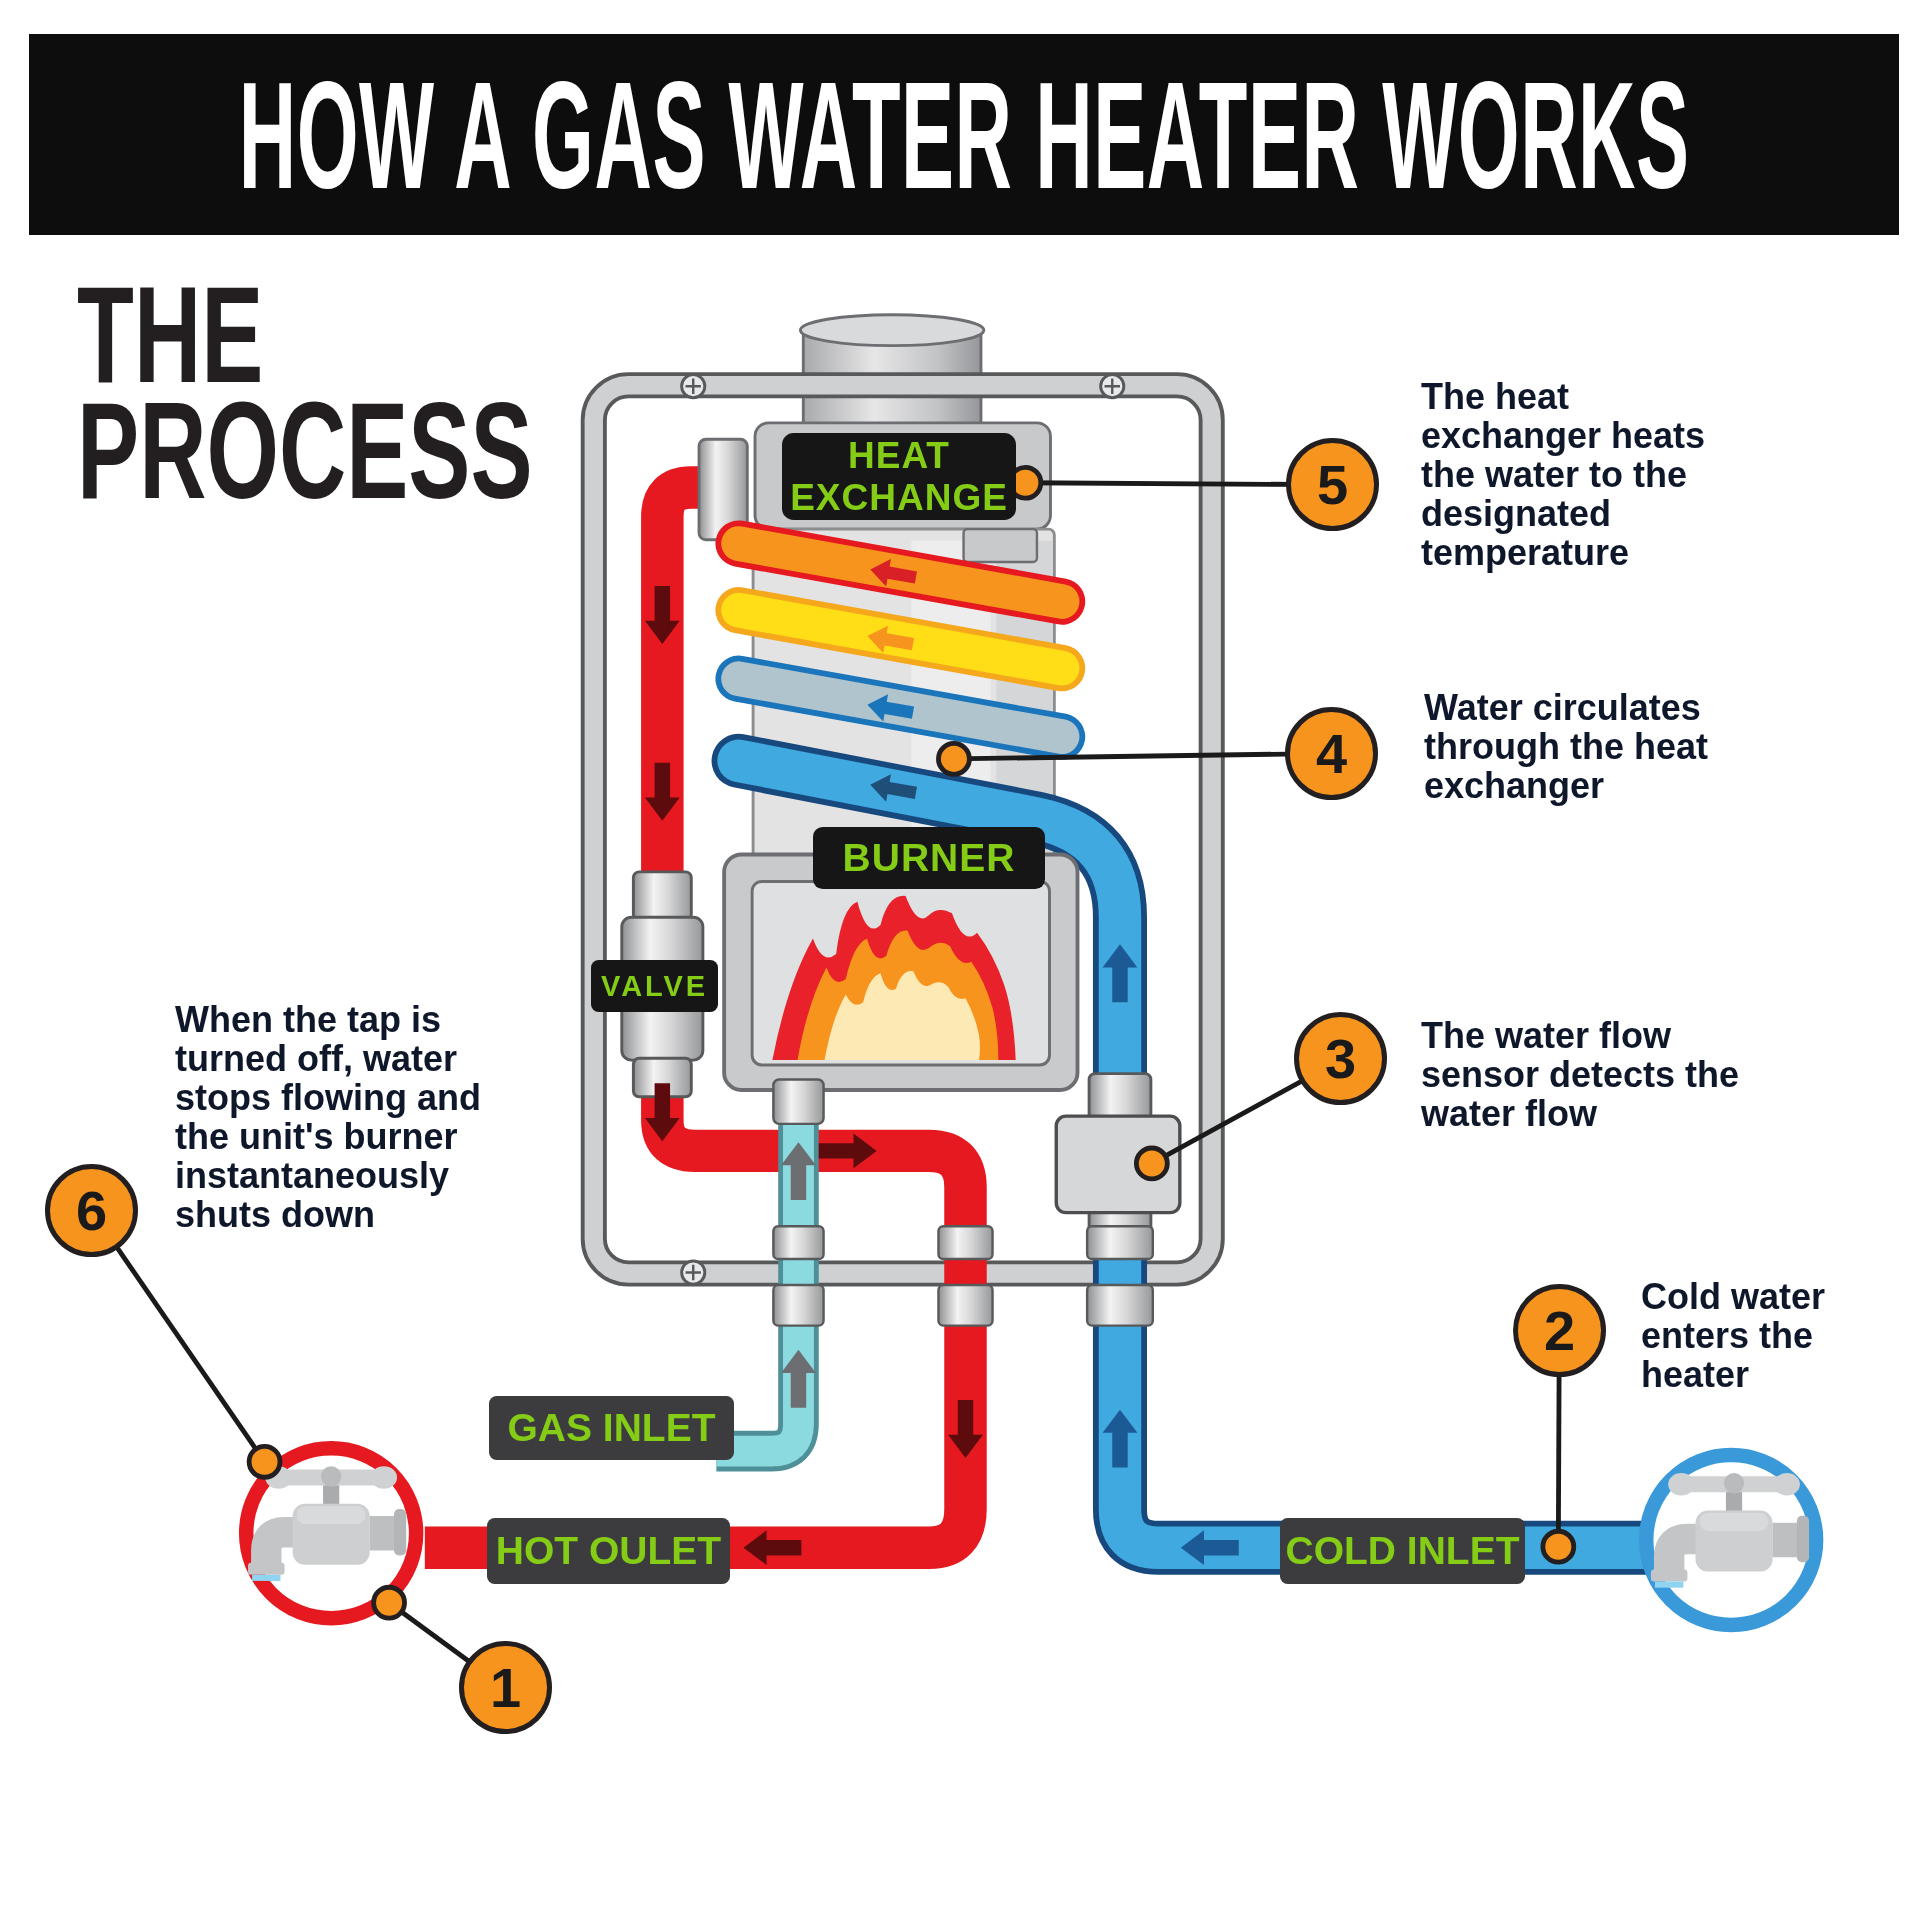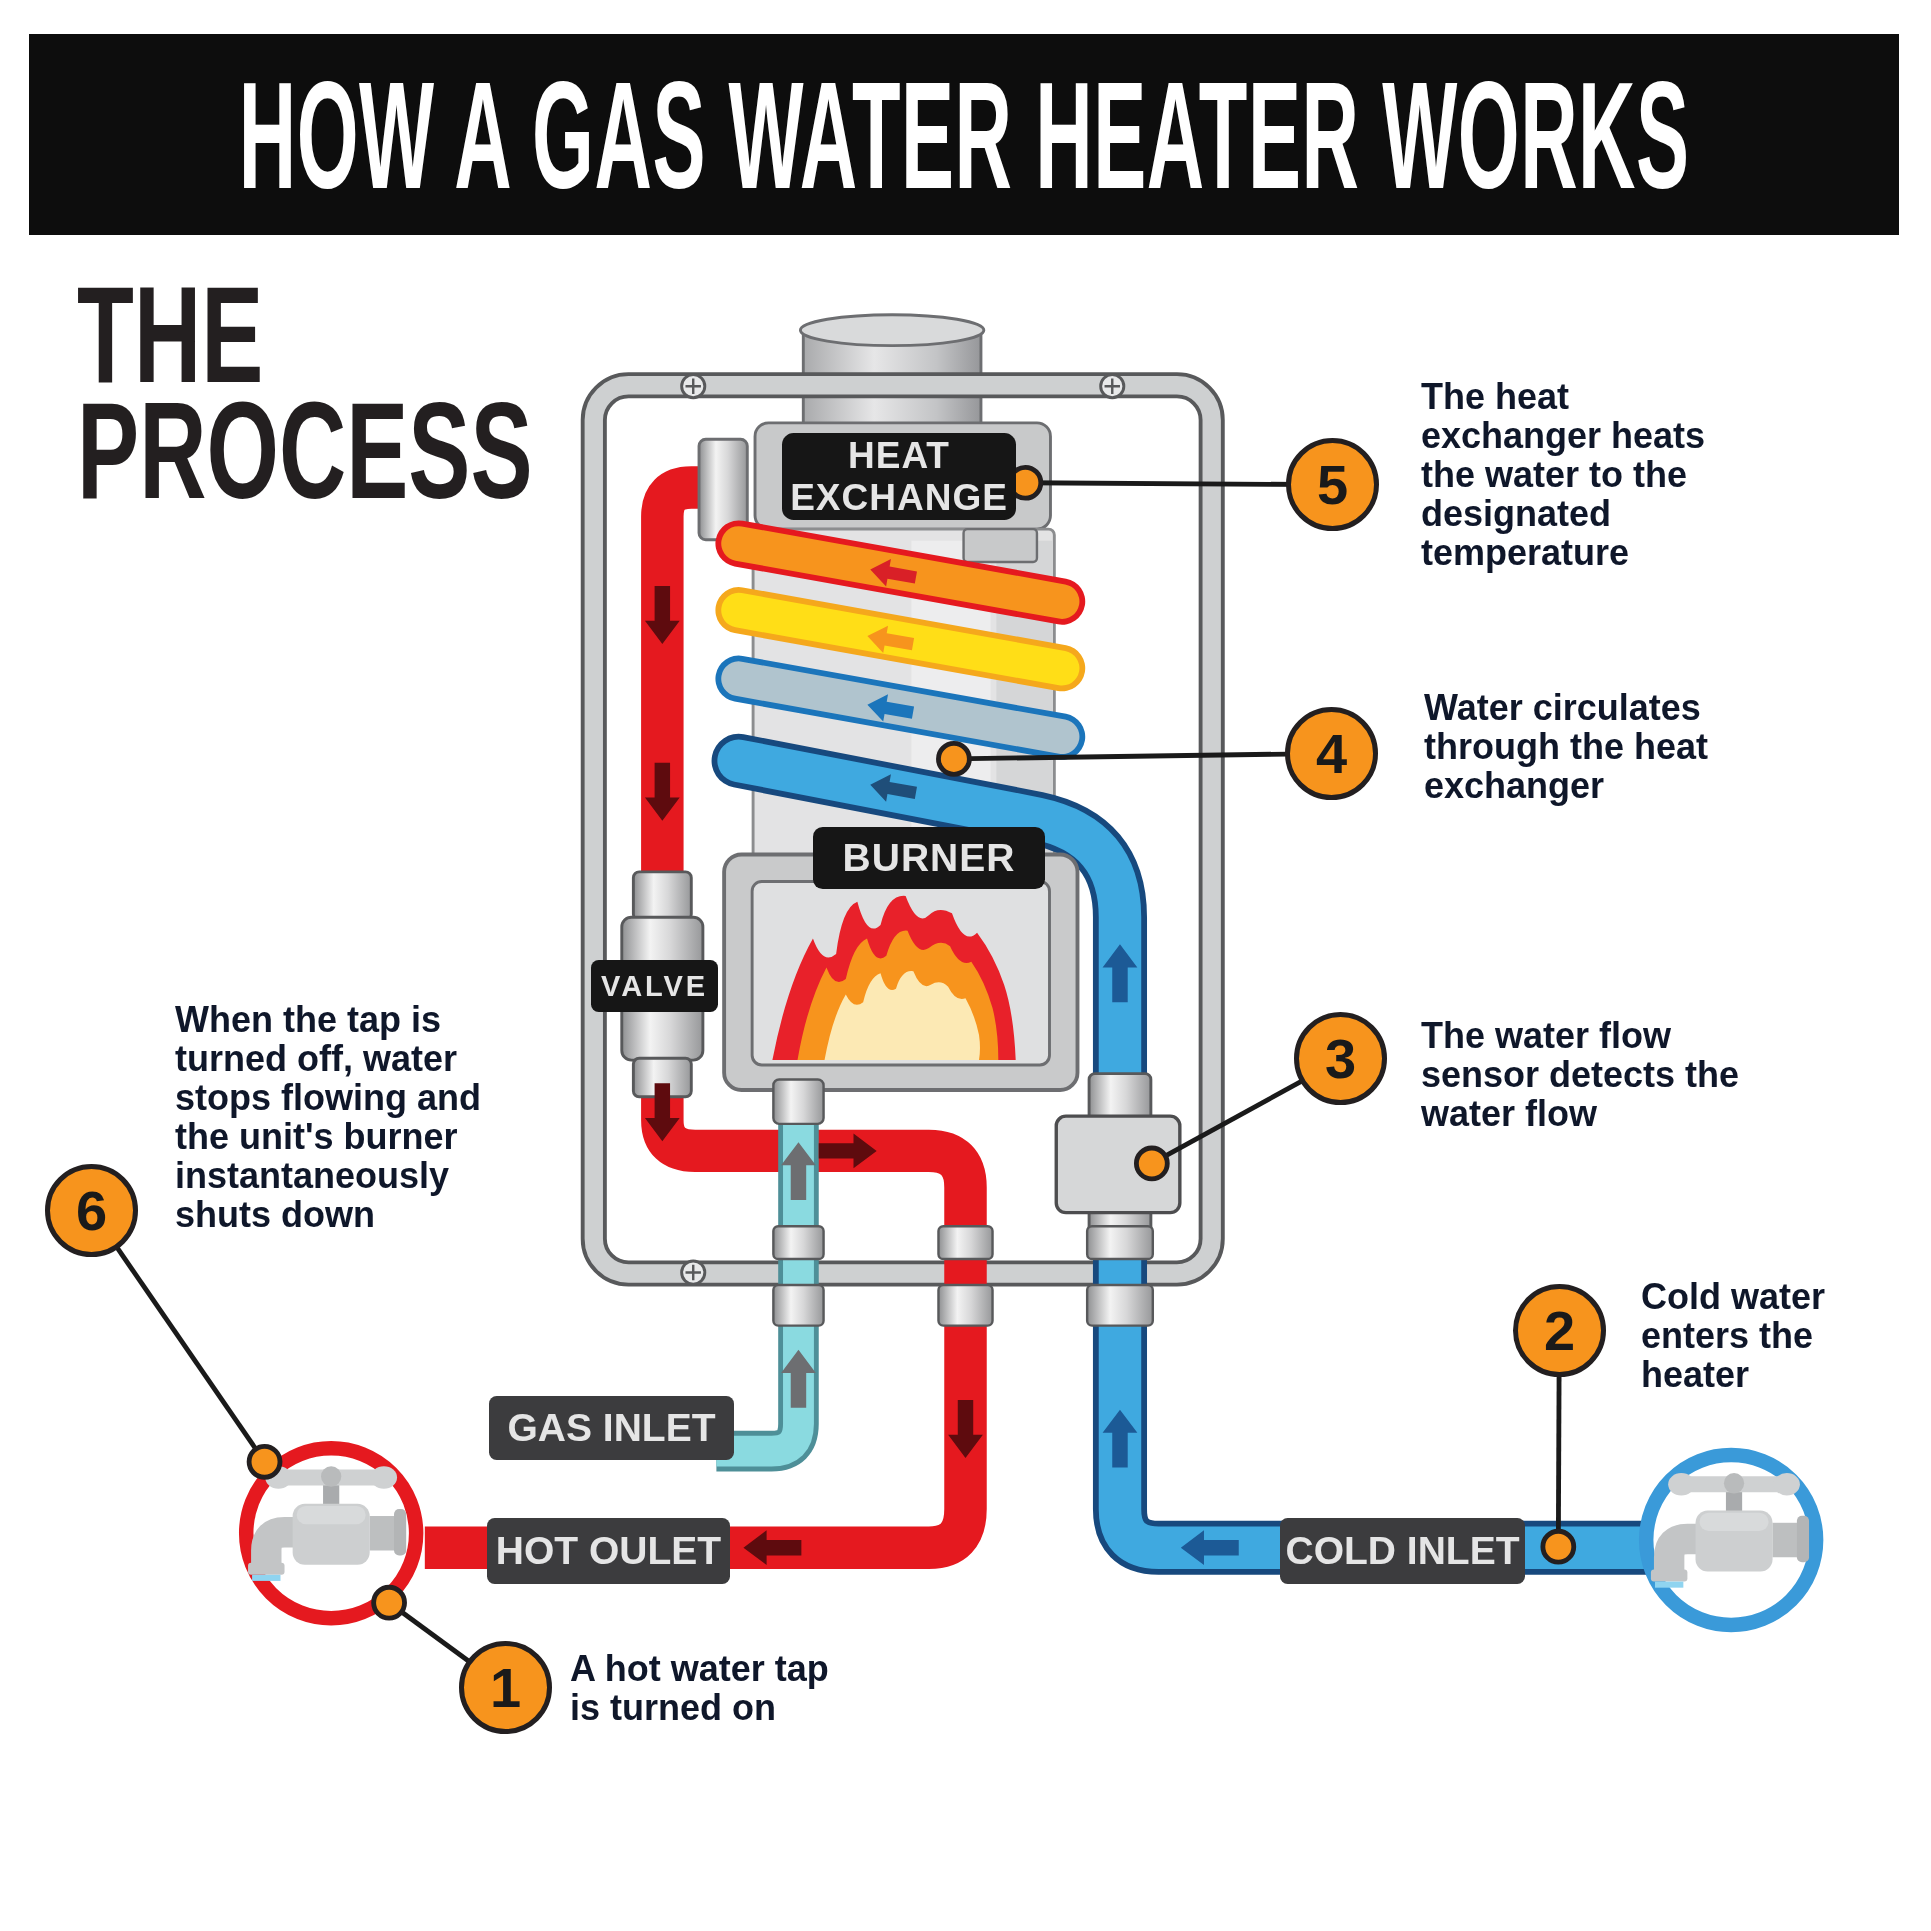--- a/index.html
+++ b/index.html
@@ -15,21 +15,21 @@
   .title-text{color:#ffffff;font-weight:bold;font-size:153px;white-space:nowrap;
     transform:scaleX(0.52);transform-origin:center;letter-spacing:1px;}
 
   
   .process-block{left:77px;top:277px;color:#231f20;font-weight:bold;}
   .process-line{display:block;font-size:137px;line-height:116px;
     transform:scaleX(0.68);transform-origin:left center;letter-spacing:0px;}
 
   
   .chip{display:flex;flex-direction:column;align-items:center;justify-content:center;
-    color:#e5e5e5;font-weight:bold;text-align:center;border-radius:9.7px;}
+    color:#84cc16;font-weight:bold;text-align:center;border-radius:9.7px;}
   .chip-black{background:#161616;}
   .chip-gray{background:#3c3c3e;}
   .chip-heat{left:782px;top:433px;width:234px;height:87px;font-size:37px;line-height:42px;letter-spacing:1px;border-radius:11.6px;}
   .chip-burner{left:813px;top:827px;width:232px;height:62px;font-size:39px;letter-spacing:1px;}
   .chip-valve{left:591px;top:960px;width:127px;height:52px;font-size:29px;letter-spacing:2.9px;border-radius:7.7px;}
   .chip-gas{left:489px;top:1388px;width:245px;height:64px;font-size:39px;border-radius:7.7px;margin-top:8px;}
   .chip-hot{left:487px;top:1518px;width:243px;height:66px;font-size:39px;border-radius:7.7px;}
   .chip-cold{left:1280px;top:1518px;width:245px;height:66px;font-size:39px;border-radius:7.7px;}
 
   
@@ -248,24 +248,20 @@
     <span>COLD INLET</span>
   </div>
 
   <div class="abs overlay num-circle" style="left:459px;top:1641px;">1</div>
   <div class="abs overlay num-circle" style="left:1513px;top:1284px;">2</div>
   <div class="abs overlay num-circle" style="left:1294px;top:1012px;">3</div>
   <div class="abs overlay num-circle" style="left:1285px;top:707px;">4</div>
   <div class="abs overlay num-circle" style="left:1286px;top:438px;">5</div>
   <div class="abs overlay num-circle" style="left:45px;top:1164px;">6</div>
 
-  <div class="abs overlay callout-text" style="left:570px;top:1649px;">
-    <div>A hot water tap</div>
-    <div>is turned on</div>
-  </div>
   <div class="abs overlay callout-text" style="left:1641px;top:1277px;">
     <div>Cold water</div>
     <div>enters the</div>
     <div>heater</div>
   </div>
   <div class="abs overlay callout-text" style="left:1421px;top:1016px;">
     <div>The water flow</div>
     <div>sensor detects the</div>
     <div>water flow</div>
   </div>

